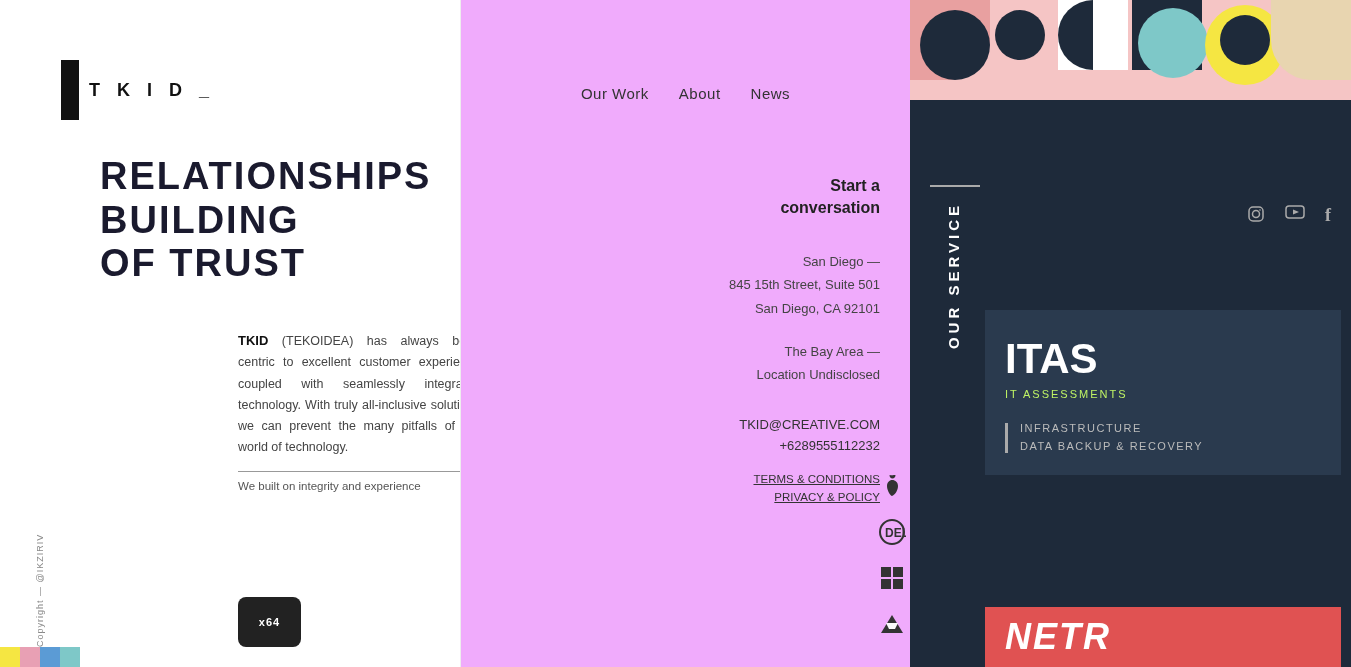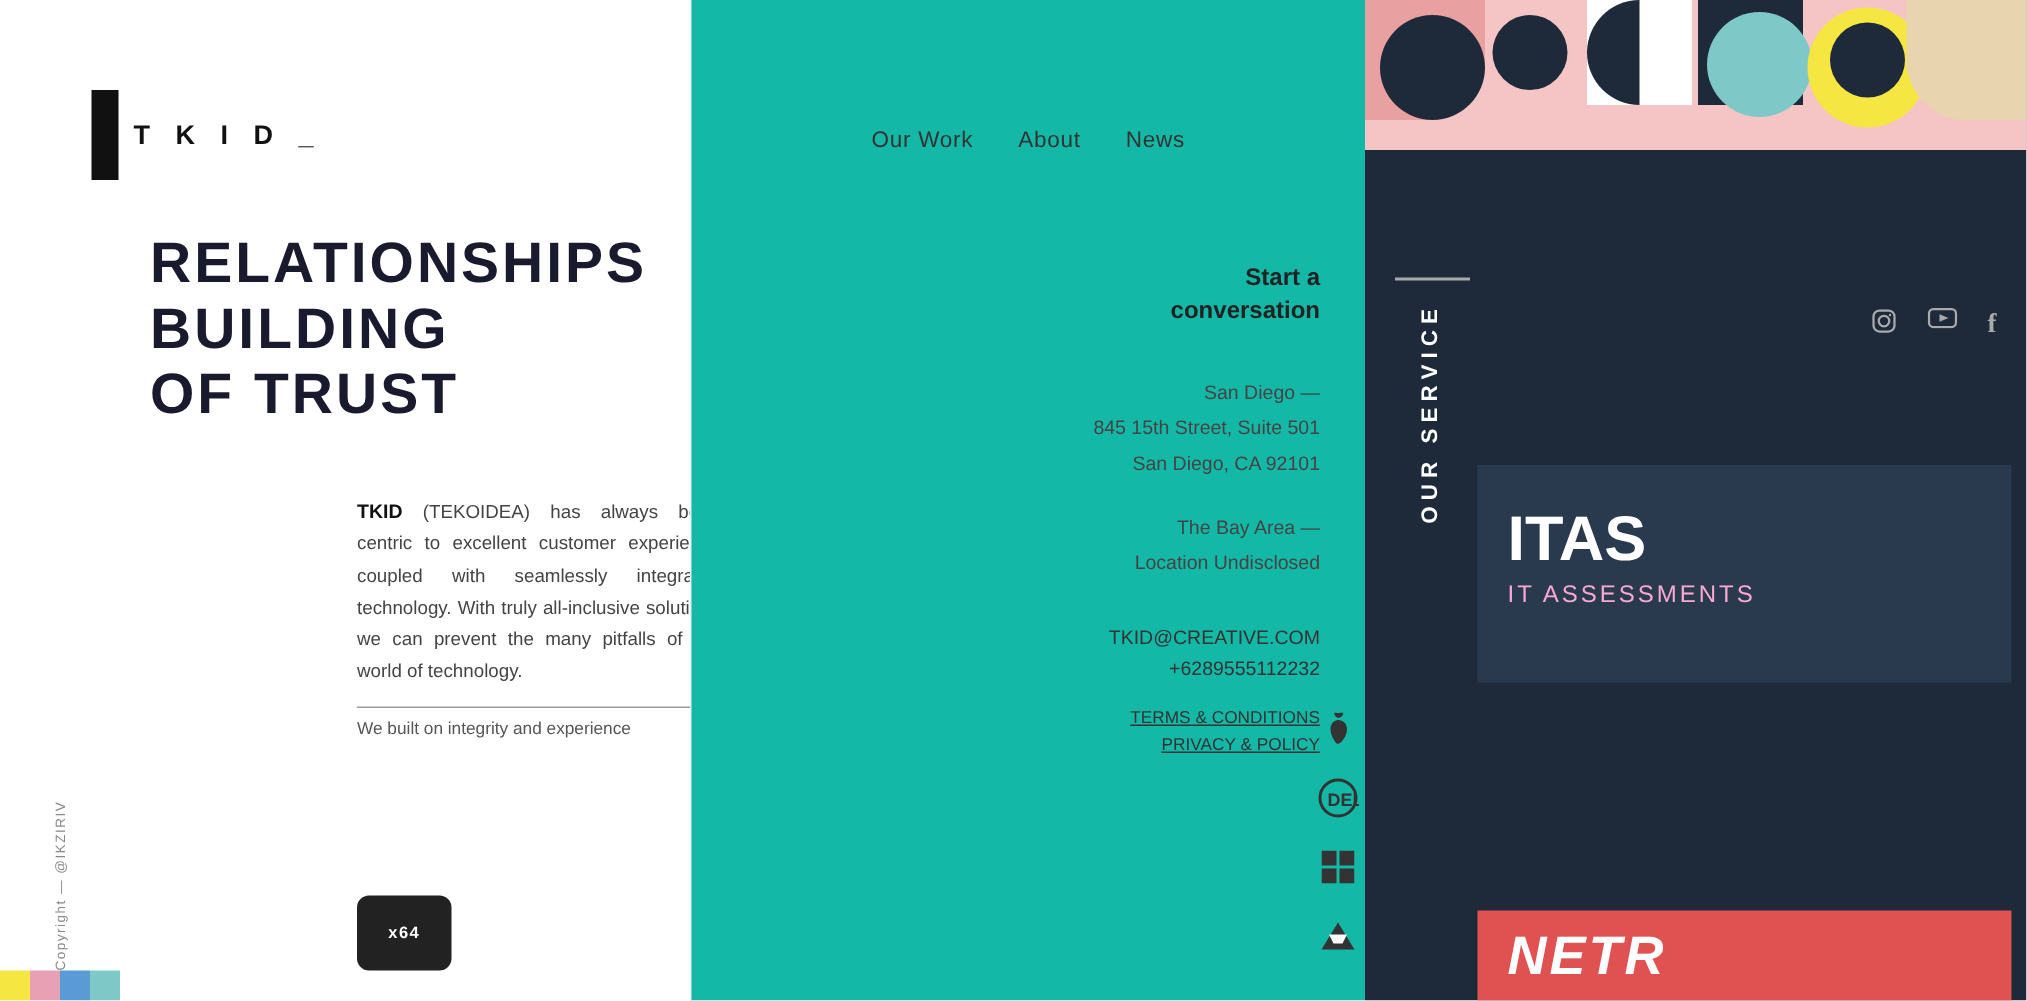--- a/index.html
+++ b/index.html
@@ -136,21 +136,21 @@
     }
     .color-block-yellow { width: 20px; height: 20px; background: #f5e642; }
     .color-block-pink { width: 20px; height: 20px; background: #e8a0b4; }
     .color-block-blue { width: 20px; height: 20px; background: #5b9bd5; }
     .color-block-teal { width: 20px; height: 20px; background: #7ec8c8; }
 
     
     .middle-panel {
       width: 450px;
       height: 667px;
-      background: #14b8a6;
+      background: #f0abfc;
       position: relative;
       flex-shrink: 0;
       border-left: 1px solid #eee;
     }
 
     .nav-bar {
       position: absolute;
       top: 85px;
       left: 0;
       right: 0;
@@ -409,22 +409,22 @@
     }
 
     .itas-title {
       font-size: 42px;
       font-weight: 900;
       color: #fff;
       margin-bottom: 5px;
     }
 
     .itas-subtitle {
-      font-size: 16px;
-      color: #f9a8d4;
+      font-size: 11px;
+      color: #bef264;
       letter-spacing: 2px;
       margin-bottom: 20px;
     }
 
     .itas-divider {
       width: 3px;
       height: 30px;
       background: #aaa;
       display: inline-block;
       vertical-align: middle;
@@ -598,19 +598,26 @@
     <span class="social-icon" style="color:#aaa; font-size:18px; font-weight:bold; font-family:serif;">f</span>
   </div>
 
   <div class="our-service-container">
     <div class="our-service-text">OUR SERVICE</div>
   </div>
 
   <div class="itas-card">
     <div class="itas-title">ITAS</div>
     <div class="itas-subtitle">IT ASSESSMENTS</div>
+    <div style="display:flex; align-items:center; margin-top:10px;">
+      <div class="itas-divider"></div>
+      <div class="itas-infra-text">
+        <div>INFRASTRUCTURE</div>
+        <div>DATA BACKUP &amp; RECOVERY</div>
+      </div>
+    </div>
   </div>
 
   <div class="netr-card">
     <div class="netr-title">NETR</div>
   </div>
 
 </div>
 
 </body></html>

